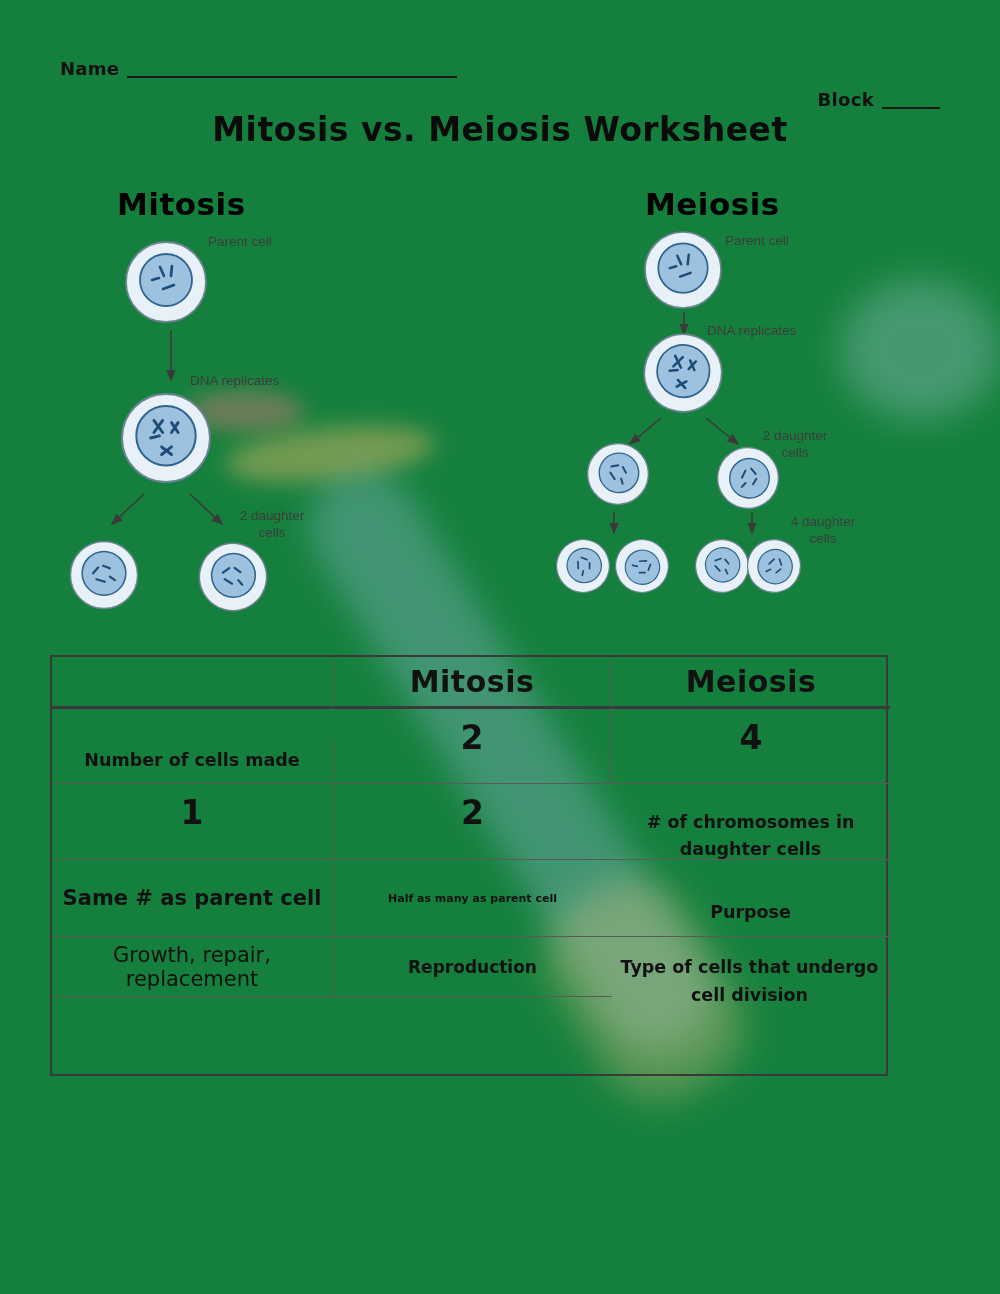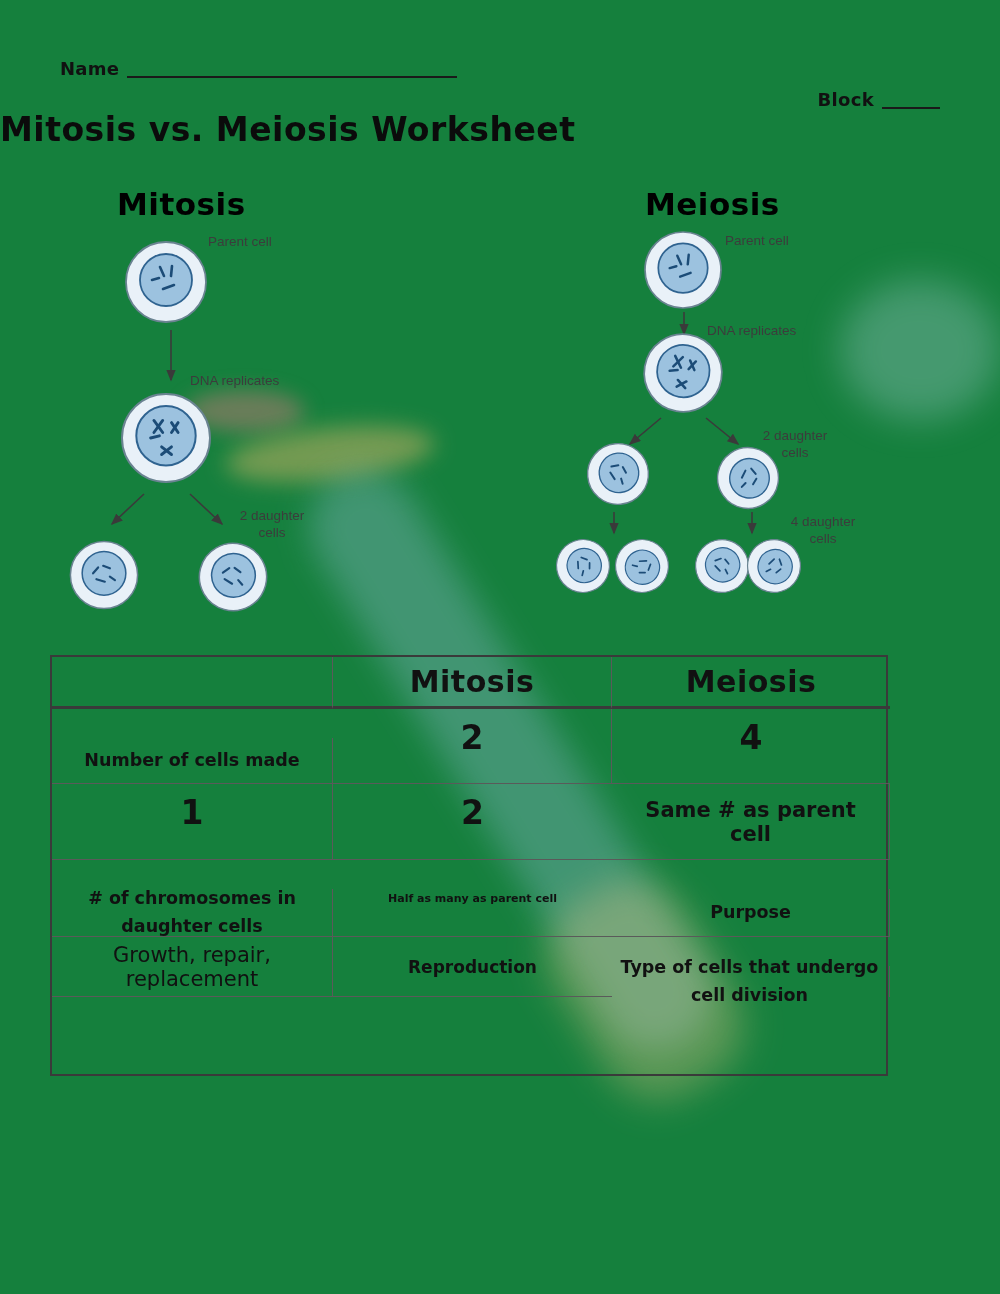--- a/index.html
+++ b/index.html
@@ -18,21 +18,21 @@
   .wm-blue2  { left:840px; top:280px; width:160px; height:140px; background:rgba(195,218,242,0.28); border-radius:50%; filter:blur(18px); }
 
   
   .name-row { position:absolute; top:58px; left:60px; right:60px; font-size:18px; font-weight:700; letter-spacing:0.3px; }
   .name-left { position:absolute; left:0; top:0; white-space:nowrap; }
   .blank-line { display:inline-block; border-bottom:2.4px solid #1a1a1a; height:18px; vertical-align:-3px; margin-left:8px; }
   .name-line  { width:330px; }
   .block-right { position:absolute; right:0; top:3px; white-space:nowrap;margin-top:28px; }
   .block-line { width:58px; }
 
-  .title { position:absolute; top:110px; left:0; width:100%; text-align:left;
+  .title { position:absolute; top:110px; left:0; width:100%; text-align:center;
            font-size:33px; font-weight:700; letter-spacing:0.5px; color:#0b0b0b; }
 
   .diagram-heading { position:absolute; font-size:31px; font-weight:800; letter-spacing:0.5px; color:#000; }
   .heading-mitosis { left:117px; top:186px; }
   .heading-meiosis { left:645px; top:186px; }
 
   .diagram-svg { position:absolute; }
   .svg-mitosis { left:50px; top:228px; }
   .svg-meiosis { left:540px; top:228px; }
   .dlabel { font-family:"Liberation Sans", sans-serif; font-size:13.5px; fill:#3c3c3c; font-weight:500; }
@@ -164,22 +164,22 @@
     <div class="c hdr">Mitosis</div>
     <div class="c hdr last-col">Meiosis</div>
 
     <div class="c rowlab">Number of cells made</div>
     <div class="c bignum">2</div>
     <div class="c bignum last-col">4</div>
 
     <div class="c bignum">1</div>
     <div class="c bignum last-col">2</div>
 
+    <div class="c rowlab" style="max-width:281px"># of chromosomes in daughter cells</div>
     <div class="c ans-md">Same # as parent cell</div>
-    <div class="c rowlab" style="max-width:281px"># of chromosomes in daughter cells</div>
     <div class="c ans-sm last-col">Half as many as parent cell</div>
 
     <div class="c rowlab">Purpose</div>
     <div class="c ans-xs">Growth, repair, replacement</div>
     <div class="c ans-lg last-col">Reproduction</div>
 
     <div class="c rowlab last-row">Type of cells that undergo cell division</div>
   </div>
 
 </div>

